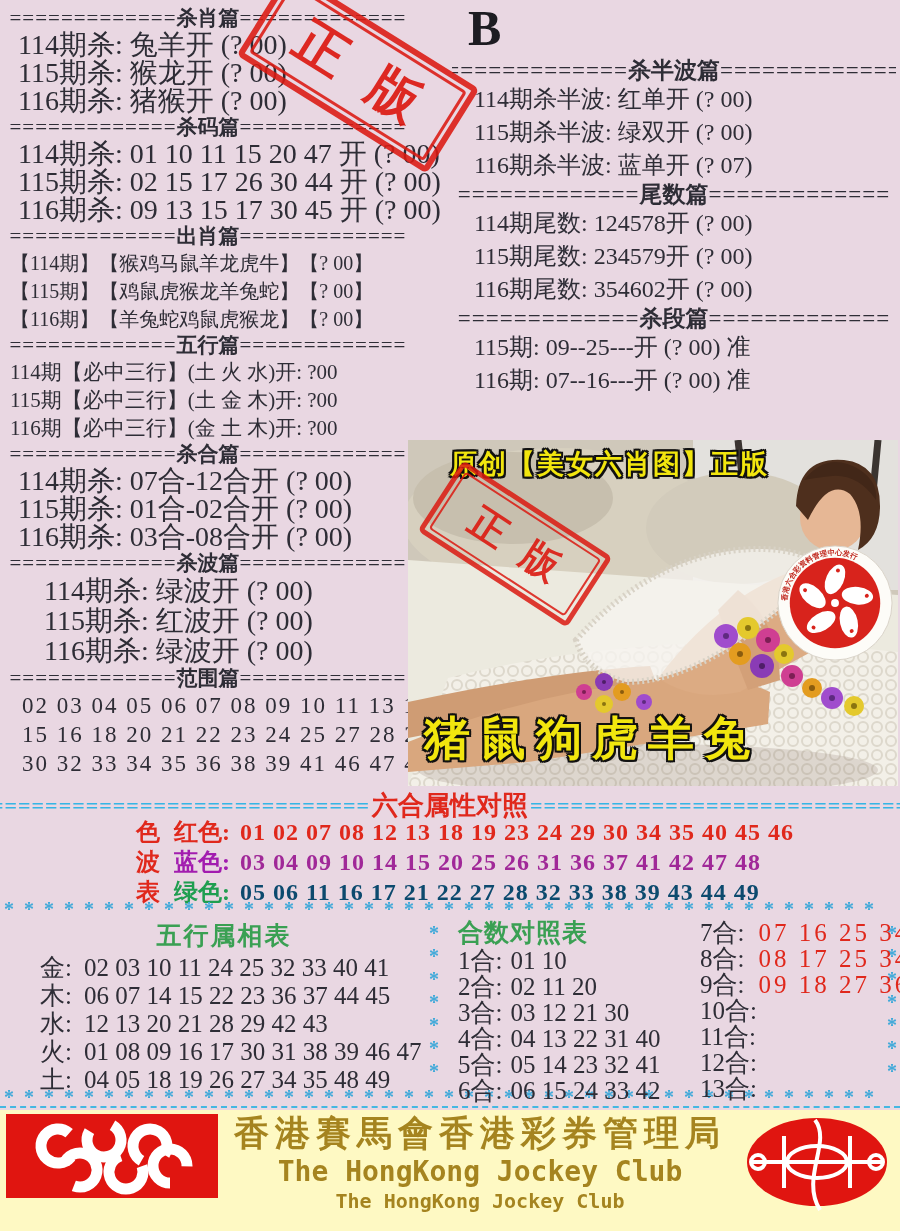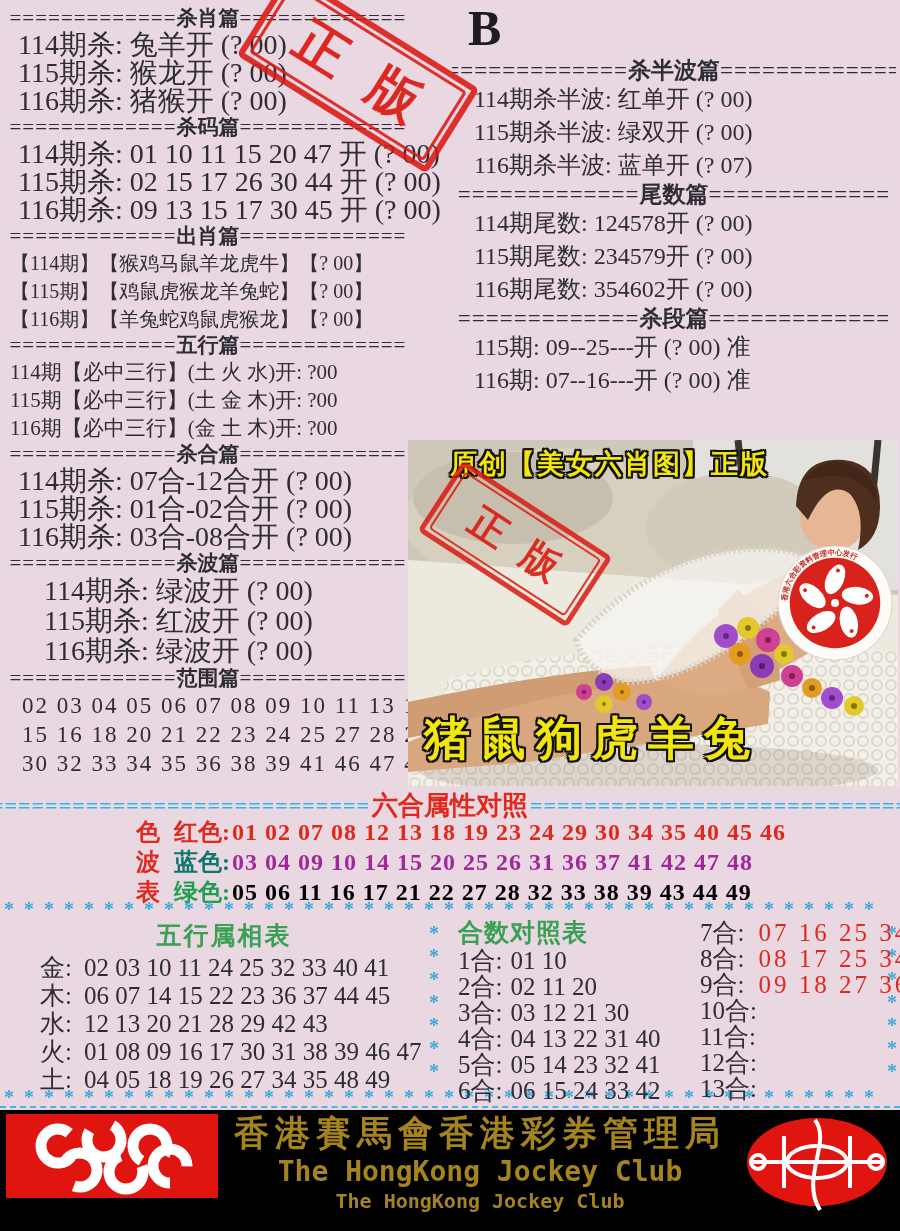--- a/index.html
+++ b/index.html
@@ -43,21 +43,21 @@
   .photo-caption-bottom{position:absolute;left:16px;bottom:16px;font-size:46px;letter-spacing:10px;}
   .emblem{position:absolute;left:368px;top:104px;width:118px;height:118px;}
 
   
   .attr-band{position:absolute;top:788px;left:0;width:900px;display:flex;justify-content:center;align-items:center;
              font-size:22px;font-weight:bold;white-space:nowrap;overflow:hidden;}
   .attr-band .eq{color:#35b5e5;letter-spacing:1px;}
   .attr-band .ttl{color:#e0281c;font-size:26px;margin:0 2px;}
   .attr-rows{position:absolute;top:817px;left:136px;font-weight:bold;font-size:24px;line-height:30px;white-space:nowrap;}
   .attr-row .cat{color:#e0281c;margin-right:14px;}
-  .attr-row .cname{margin-right:2px;}
+  .attr-row .cname{margin-right:10px;}
   .attr-row .nums{letter-spacing:1px;}
 
   
   .ast-row{position:absolute;left:4px;width:894px;color:#3fa9d9;font-size:20px;font-weight:bold;
            letter-spacing:10px;white-space:nowrap;overflow:hidden;}
   .ast-top{top:898px;} .ast-bottom{top:1086px;}
   .vert-ast{position:absolute;top:922px;width:16px;color:#3fa9d9;font-size:20px;font-weight:bold;
             line-height:23px;white-space:pre-line;text-align:center;}
   .vert-mid{left:426px;} .vert-right{left:884px;}
   .dash-line{position:absolute;top:1106px;left:0;width:900px;border-top:2px dashed #45b7e2;}
@@ -70,21 +70,21 @@
   .sum-table{position:absolute;left:452px;top:918px;width:430px;font-size:25px;}
   .sum-left{position:absolute;left:6px;top:0;}
   .sum-left .t-title{color:#3aa053;font-weight:bold;line-height:30px;letter-spacing:1px;}
   .sum-left .t-row{line-height:26px;white-space:nowrap;}
   .sum-right{position:absolute;left:248px;top:2px;}
   .sum-right .t-row{line-height:26px;white-space:nowrap;}
   .sum-right .nums{color:#e0281c;letter-spacing:3px;margin-left:6px;}
   .sum-table .lbl{margin-right:8px;}
 
   
-  .footer{position:absolute;top:1110px;left:0;width:900px;height:121px;background:#000000;}
+  .footer{position:absolute;top:1110px;left:0;width:900px;height:121px;background:#fef9c3;}
   .logo-left{position:absolute;left:6px;top:4px;}
   .logo-right{position:absolute;left:742px;top:2px;}
   .footer-text{position:absolute;left:222px;top:2px;width:516px;text-align:center;color:#a5841f;}
   .footer-cn{font-size:35px;font-weight:bold;letter-spacing:6px;line-height:44px;white-space:nowrap;}
   .footer-en1{font-size:28px;font-weight:bold;font-family:"DejaVu Sans Mono",monospace;line-height:32px;}
   .footer-en2{font-size:20px;font-weight:bold;font-family:"DejaVu Sans Mono",monospace;line-height:26px;}
 </style>
 </head>
 <body>
 
@@ -307,22 +307,22 @@
     <div class="photo-caption-bottom outline-text">猪鼠狗虎羊兔</div>
   </div>
 
   <div class="attr-band">
     <span class="eq">==============================</span>
     <span class="ttl">六合属性对照</span>
     <span class="eq">==============================</span>
   </div>
   <div class="attr-rows" id="attr-rows">
       <div class="attr-row"><span class="cat">色</span><span class="cname" style="color: rgb(224, 40, 28);">红色:</span><span class="nums" style="color: rgb(224, 40, 28);">01 02 07 08 12 13 18 19 23 24 29 30 34 35 40 45 46</span></div>
-      <div class="attr-row"><span class="cat">波</span><span class="cname" style="color: #0f766e;">蓝色:</span><span class="nums" style="color: rgb(160, 40, 152);">03 04 09 10 14 15 20 25 26 31 36 37 41 42 47 48</span></div>
-      <div class="attr-row"><span class="cat">表</span><span class="cname" style="color: rgb(31, 158, 80);">绿色:</span><span class="nums" style="color: #000000;">05 06 11 16 17 21 22 27 28 32 33 38 39 43 44 49</span></div>
+      <div class="attr-row"><span class="cat">波</span><span class="cname" style="color: #a21caf;">蓝色:</span><span class="nums" style="color: rgb(160, 40, 152);">03 04 09 10 14 15 20 25 26 31 36 37 41 42 47 48</span></div>
+      <div class="attr-row"><span class="cat">表</span><span class="cname" style="color: rgb(31, 158, 80);">绿色:</span><span class="nums" style="color: #0c4a6e;">05 06 11 16 17 21 22 27 28 32 33 38 39 43 44 49</span></div>
     </div>
 
   <div class="ast-row ast-top" id="ast-top">********************************************</div>
   <div class="ast-row ast-bottom" id="ast-bottom">********************************************</div>
   <div class="vert-ast vert-mid" id="ast-mid">*
 *
 *
 *
 *
 *

